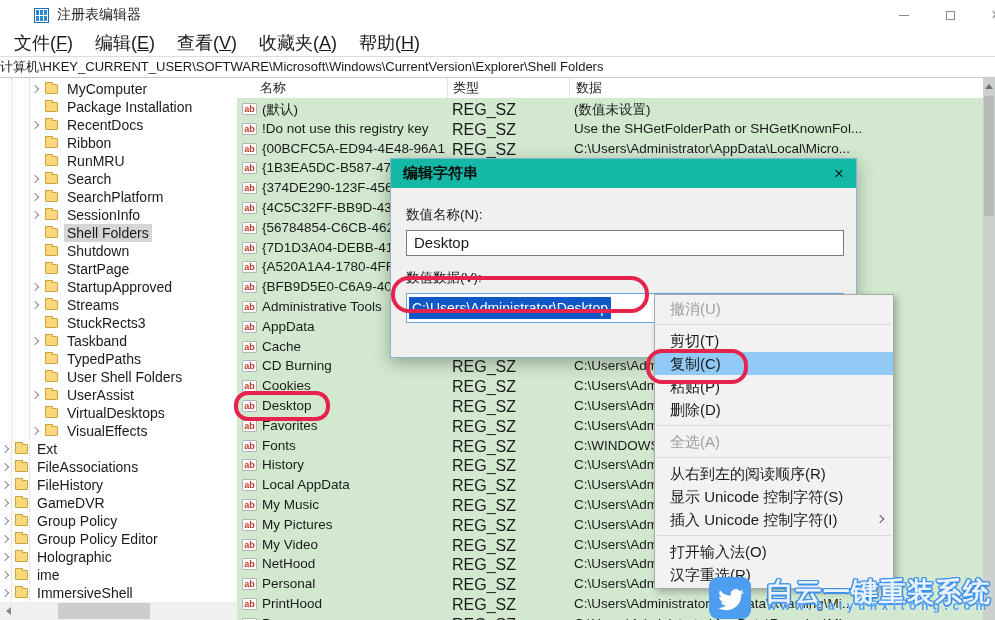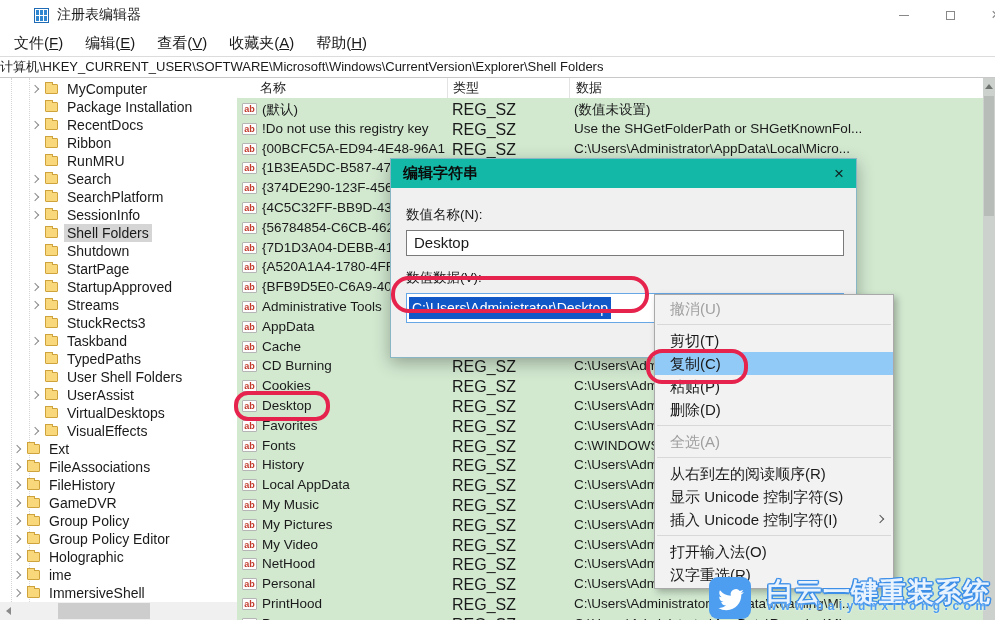--- a/index.html
+++ b/index.html
@@ -12,32 +12,32 @@
   .app-icon i { background:#2e86d1; }
   .title-text { font-size:14px; }
   .win-controls { margin-left:auto; display:flex; height:30px; }
   .win-btn { width:46px; height:30px; display:flex; align-items:center; justify-content:center; color:#777; }
   .glyph-min { width:10px; height:0; border-top:1px solid #888; display:block; }
   .glyph-max { width:9px; height:9px; border:1px solid #888; display:block; }
   .glyph-close { font-size:16px; color:#888; line-height:1; }
 
   
   .menubar { position:absolute; left:0; top:30px; width:995px; height:26px; background:#fff; display:flex; align-items:center; padding-left:3px; }
-  .menu-item { font-size:15px; padding:0 11px; }
+  .menu-item { font-size:18px; padding:0 11px; }
 
   
   .addressbar { position:absolute; left:0; top:56px; width:995px; height:22px; background:#fff; border-top:1px solid #dcdcdc; border-bottom:1px solid #c8c8c8; font-size:13px; line-height:20px; white-space:nowrap; }
 
   
   .tree-panel { position:absolute; left:0; top:78px; width:280px; bottom:0; background:#fff; border-right:1px solid #cfcfcf; overflow:hidden; }
   .tree-guide { position:absolute; top:0; bottom:18px; border-left:1px dotted #d5d5d5; }
   .tree-items { position:absolute; left:0; top:2px; right:22px; }
   .tree-item { height:18px; display:flex; align-items:center; white-space:nowrap; }
   .tree-item.d1 { padding-left:30px; }
-  .tree-item.d0 { padding-left:12px; }
+  .tree-item.d0 { padding-left:0; }
   .tw-arrow { width:10px; height:10px; position:relative; visibility:hidden; flex:0 0 10px; }
   .tree-item.exp .tw-arrow { visibility:visible; }
   .tw-arrow::before { content:""; position:absolute; left:2px; top:2px; width:5px; height:5px; border-top:1.5px solid #8a8a8a; border-right:1.5px solid #8a8a8a; transform:rotate(45deg); }
   .folder-ico { width:13px; height:10px; background:#f9d77b; border:1px solid #cfa33c; border-radius:1px; margin:0 6px 0 5px; position:relative; flex:0 0 13px; }
   .folder-ico::before { content:""; position:absolute; left:-1px; top:-3px; width:6px; height:2px; background:#f9d77b; border:1px solid #cfa33c; border-bottom:none; }
   .tree-label { font-size:14px; padding:1px 3px; }
   .tree-item.sel .tree-label { background:#d5d5d5; }
 
   
   .tree-vscroll { position:absolute; right:0; top:0; width:20px; bottom:18px; background:#f0f0f0; }

